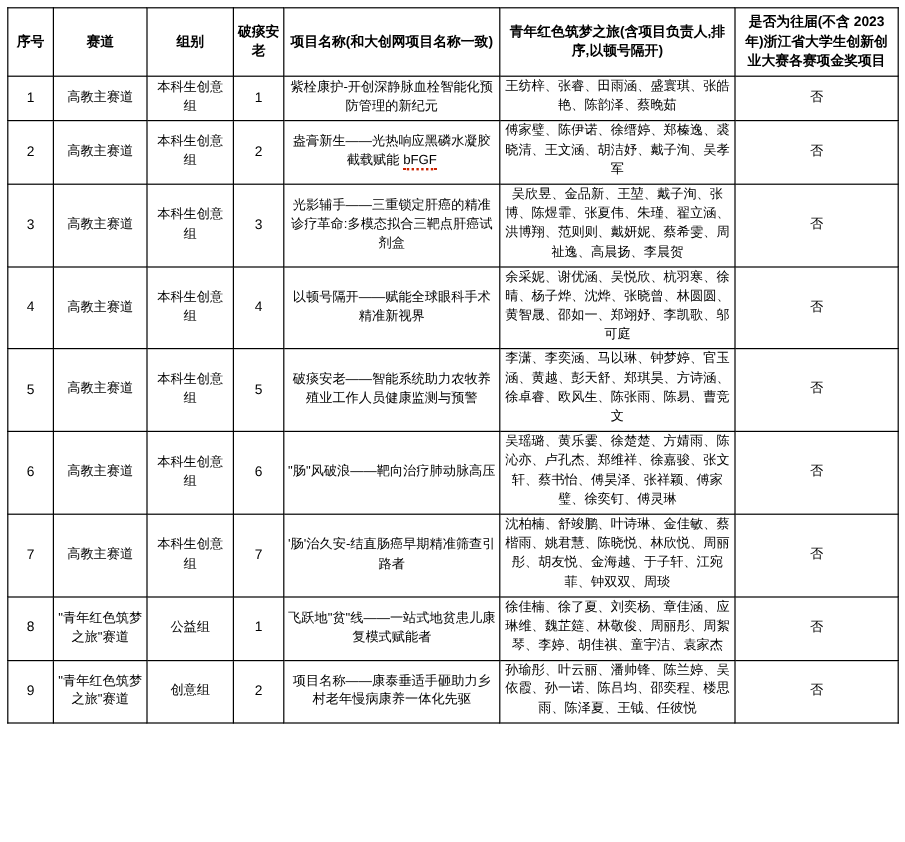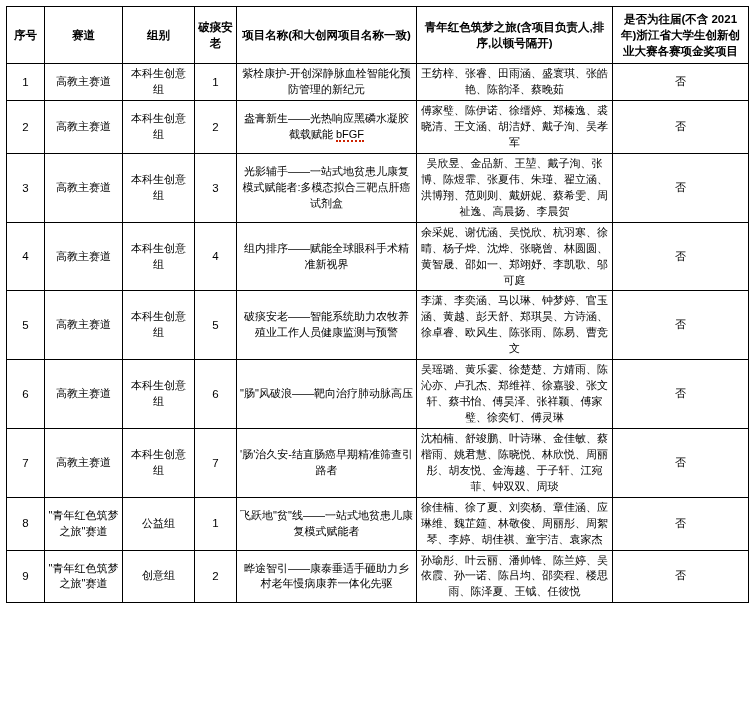--- a/index.html
+++ b/index.html
@@ -50,20 +50,21 @@
   col.c-prev     { width: 136px; }
 
   td.cell-project {
     text-align: center;
     margin-top: 28px;
   }
   td.cell-members {
     text-align: justify;
     text-align-last: center;
     padding: 3px 5px;
+    font-family: Liberation Mono, monospace;
   }
   td.cell-seq, td.cell-order {
     font-size: 11.5px;
   }
   .spell {
     border-bottom: 2px dotted #cc2200;
   }
 </style>
 </head>
 <body>
@@ -80,21 +81,21 @@
       <col class="c-prev">
     </colgroup>
     <thead>
       <tr>
         <th>序号</th>
         <th>赛道</th>
         <th>组别</th>
         <th>破痰安老</th>
         <th>项目名称(和大创网项目名称一致)</th>
         <th>青年红色筑梦之旅(含项目负责人,排序,以顿号隔开)</th>
-        <th>是否为往届(不含 2021 年)浙江省大学生创新创业大赛各赛项金奖项目</th>
+        <th>是否为往届(不含 2023 年)浙江省大学生创新创业大赛各赛项金奖项目</th>
       </tr>
     </thead>
     <tbody>
       <tr>
         <td class="cell-seq">1</td>
         <td>高教主赛道</td>
         <td>本科生创意组</td>
         <td class="cell-order">1</td>
         <td class="cell-project">紫栓康护-开创深静脉血栓智能化预防管理的新纪元</td>
         <td class="cell-members">王纺梓、张睿、田雨涵、盛寰琪、张皓艳、陈韵泽、蔡晚茹</td>
@@ -107,30 +108,30 @@
         <td class="cell-order">2</td>
         <td class="cell-project spell-cell">盎膏新生——光热响应黑磷水凝胶截载赋能 <span class="spell">bFGF</span></td>
         <td class="cell-members">傅家璧、陈伊诺、徐缙婷、郑榛逸、裘晓清、王文涵、胡洁妤、戴子洵、吴孝军</td>
         <td>否</td>
       </tr>
       <tr>
         <td class="cell-seq">3</td>
         <td>高教主赛道</td>
         <td>本科生创意组</td>
         <td class="cell-order">3</td>
-        <td class="cell-project">光影辅手——一站式地贫患儿康复模式赋能者:多模态拟合三靶点肝癌试剂盒</td>
+        <td class="cell-project">光影辅手——三重锁定肝癌的精准诊疗革命:多模态拟合三靶点肝癌试剂盒</td>
         <td class="cell-members">吴欣昱、金品新、王堃、戴子洵、张博、陈煜霏、张夏伟、朱瑾、翟立涵、洪博翔、范则则、戴妍妮、蔡希雯、周祉逸、高晨扬、李晨贺</td>
         <td>否</td>
       </tr>
       <tr>
         <td class="cell-seq">4</td>
         <td>高教主赛道</td>
         <td>本科生创意组</td>
         <td class="cell-order">4</td>
-        <td class="cell-project">组内排序——赋能全球眼科手术精准新视界</td>
+        <td class="cell-project">以顿号隔开——赋能全球眼科手术精准新视界</td>
         <td class="cell-members">余采妮、谢优涵、吴悦欣、杭羽寒、徐晴、杨子烨、沈烨、张晓曾、林圆圆、黄智晟、邵如一、郑翊妤、李凯歌、邬可庭</td>
         <td>否</td>
       </tr>
       <tr>
         <td class="cell-seq">5</td>
         <td>高教主赛道</td>
         <td>本科生创意组</td>
         <td class="cell-order">5</td>
         <td class="cell-project">破痰安老——智能系统助力农牧养殖业工作人员健康监测与预警</td>
         <td class="cell-members">李潇、李奕涵、马以琳、钟梦婷、官玉涵、黄越、彭天舒、郑琪昊、方诗涵、徐卓睿、欧风生、陈张雨、陈易、曹竞文</td>
@@ -161,19 +162,19 @@
         <td class="cell-order">1</td>
         <td class="cell-project">飞跃地"贫"线——一站式地贫患儿康复模式赋能者</td>
         <td class="cell-members">徐佳楠、徐了夏、刘奕杨、章佳涵、应琳维、魏芷筵、林敬俊、周丽彤、周絮琴、李婷、胡佳祺、童宇洁、袁家杰</td>
         <td>否</td>
       </tr>
       <tr>
         <td class="cell-seq">9</td>
         <td>"青年红色筑梦之旅"赛道</td>
         <td>创意组</td>
         <td class="cell-order">2</td>
-        <td class="cell-project">晔途智引——康泰垂适手砸助力乡村老年慢病康养一体化先驱</td>
+        <td class="cell-project">项目名称——康泰垂适手砸助力乡村老年慢病康养一体化先驱</td>
         <td class="cell-members">孙瑜彤、叶云丽、潘帅锋、陈兰婷、吴依霞、孙一诺、陈吕均、邵奕程、楼思雨、陈泽夏、王钺、任彼悦</td>
         <td>否</td>
       </tr>
     </tbody>
   </table>
 </div>
 
 </body></html>

